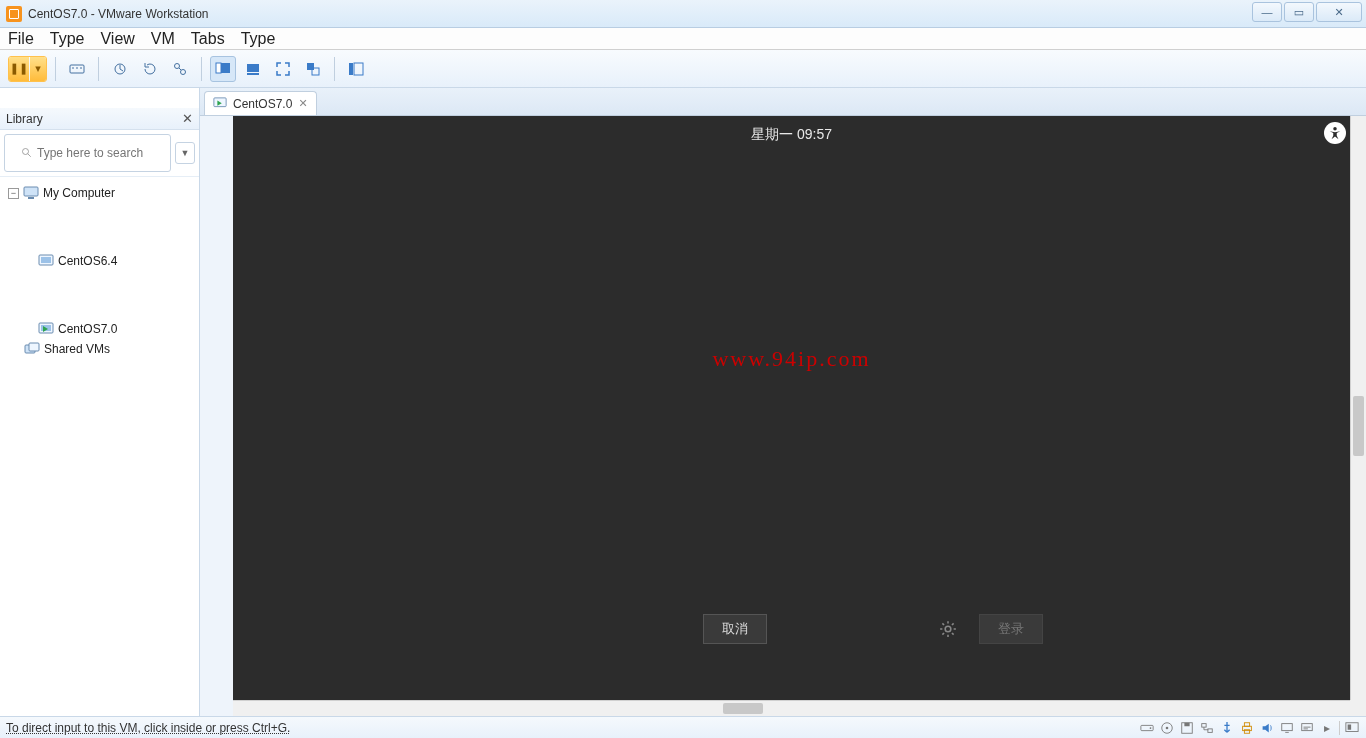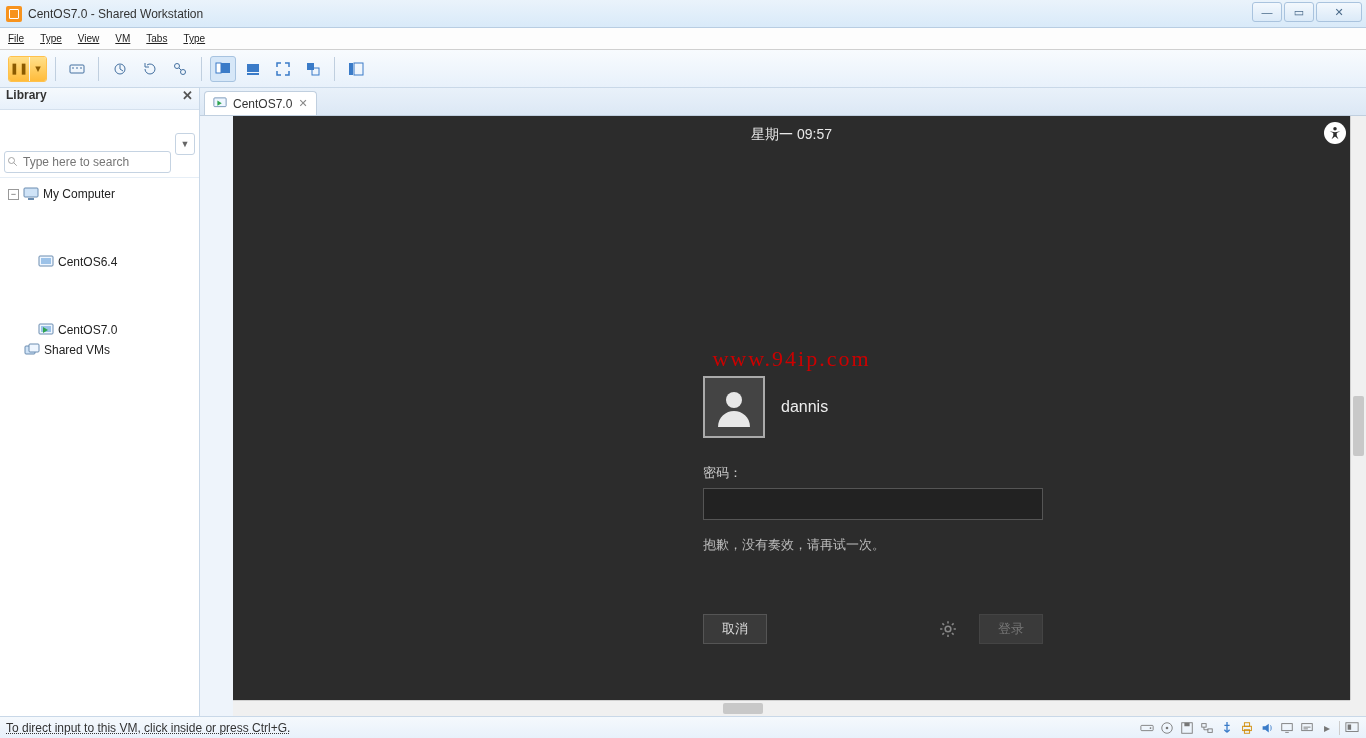--- a/index.html
+++ b/index.html
@@ -9,40 +9,40 @@
 .titlebar { height: 28px; background: linear-gradient(#eaf3fb, #d9eaf9); display: flex; align-items: center; padding: 0 0 0 6px; border-bottom: 1px solid #b8cde2; position: relative; }
 .titlebar .app-icon { width: 16px; height: 16px; background: #f7931e; border-radius: 2px; margin-right: 6px; position: relative; }
 .titlebar .app-icon::after { content: ""; position: absolute; inset: 3px; border: 1.5px solid #fff; border-radius: 1px; }
 .titlebar .title { font-size: 12px; color: #333; }
 .titlebar .win-controls { position: absolute; right: 4px; top: 2px; display: flex; gap: 2px; }
 .titlebar .win-btn { width: 30px; height: 20px; border: 1px solid #a9c3de; border-radius: 3px; background: linear-gradient(#f3f8fd,#dbeaf8); display:flex;align-items:center;justify-content:center;font-size:11px;color:#4a6a8a;cursor:pointer; }
 .titlebar .win-btn.close { width: 46px; }
 
 
 .menubar { height: 22px; background: #fdfdfd; border-bottom: 1px solid #d0d0d0; display: flex; align-items: center; padding: 0 8px; gap: 16px; }
-.menubar .menu-item { font-size: 10px; color: #222; cursor: pointer; text-decoration: underline; }
+.menubar .menu-item { font-size: 16px; color: #222; cursor: pointer; }
 
 
 .toolbar { height: 38px; background: linear-gradient(#f8fbfe, #e8f1fb); border-bottom: 1px solid #c9d8e8; display: flex; align-items: center; padding: 0 8px; gap: 4px; }
 .toolbar .sep { width: 1px; height: 24px; background: #c0cfdf; margin: 0 4px; }
 .toolbar .tbtn { width: 26px; height: 26px; border: 1px solid transparent; border-radius: 3px; display:flex;align-items:center;justify-content:center; cursor:pointer; color:#4470a0; }
 .toolbar .tbtn svg { width:16px; height:16px; }
 .toolbar .power-group { display:flex; gap:1px; border:1px solid #ffc14d; border-radius:3px; overflow:hidden; }
 .toolbar .power-btn { width:16px; height:24px; background:linear-gradient(#ffe08a,#ffbc3b); display:flex;align-items:center;justify-content:center;color:#8a5a00;font-size:11px; }
 .toolbar .power-btn.main { width:20px; }
 
 
 .main { display:flex; height: calc(738px - 28px - 22px - 38px - 22px); }
 
 
 .library { width: 200px; background:#fff; border-right:1px solid #c9d8e8; display:flex; flex-direction:column; }
-.library-header { height:22px; display:flex; justify-content:space-between; padding:0 6px; background:linear-gradient(#f5f9fd,#e8f1fb); border-bottom:1px solid #d5e1ee; font-size:12px; font-weight:bold; color:#333; }
+.library-header { height:22px; display:flex; align-items:center; justify-content:space-between; padding:0 6px; background:linear-gradient(#f5f9fd,#e8f1fb); border-bottom:1px solid #d5e1ee; font-size:12px; font-weight:normal; color:#333;margin-top:20px; }
 .library-header .close-x { cursor:pointer; color:#555; font-size:13px; }
 .library-search { padding:4px; border-bottom:1px solid #e6eef6; display:flex; gap:4px; align-items:center; }
-.library-search .search-box { flex:1; display:flex; align-items:center; border:1px solid #c5d3e2; border-radius:3px; background:#fff; padding:2px 2px; height:22px;margin-top:37px; }
+.library-search .search-box { flex:1; display:flex; align-items:center; border:1px solid #c5d3e2; border-radius:3px; background:#fff; padding:2px 16px; height:38px; }
 .library-search .search-box svg { width:12px;height:12px;color:#888;margin-right:4px;flex-shrink:0; }
 .library-search input { border:none; outline:none; font-size:12px; color:#888; width:100%; background:transparent; }
 .library-search .dropdown-btn { width:20px; height:22px; border:1px solid #c5d3e2; border-radius:3px; background:#fff; display:flex;align-items:center;justify-content:center;cursor:pointer;color:#666;font-size:9px; }
 .tree { padding:6px 4px; font-size:12px; color:#222; }
 .tree .node { display:flex; align-items:center; height:20px; padding-left:4px; cursor:pointer; white-space:nowrap; }
 .tree .node.child { padding-left:34px;margin-top:48px; }
 .tree .node.child2 { padding-left:20px; }
 .tree .expander { width:11px; height:11px; border:1px solid #999; background:#fff; display:flex;align-items:center;justify-content:center;font-size:9px;line-height:1;margin-right:4px;color:#555; }
 .tree .node-icon { width:16px; height:14px; margin-right:4px; display:flex;align-items:center;justify-content:center; }
 
@@ -85,21 +85,21 @@
 .status-left { text-decoration: underline dotted; }
 .status-right { display:flex; align-items:center; gap:4px; }
 .status-icon { width:16px; height:16px; display:flex;align-items:center;justify-content:center;color:#777; }
 .status-icon svg { width:14px; height:14px; }
 </style>
 </head>
 <body>
 
 <div class="titlebar">
   <div class="app-icon"></div>
-  <div class="title">CentOS7.0 - Shared Workstation</div>
+  <div class="title">CentOS7.0 - VMware Workstation</div>
   <div class="win-controls">
     <div class="win-btn">—</div>
     <div class="win-btn">▭</div>
     <div class="win-btn close">✕</div>
   </div>
 </div>
 
 <div class="menubar">
   <div class="menu-item">File</div>
   <div class="menu-item">Type</div>
@@ -253,34 +253,20 @@
       <div class="vm-screen">
         <div class="gnome-top">星期一 09:57</div>
         <div class="gnome-access">
           <svg viewBox="0 0 16 16" width="14" height="14">
               <circle cx="8" cy="3" r="2" fill="#2c2c2c"></circle>
               <path d="M2 6l6 1 6-1-4 2v3l2 4-4-3-4 3 2-4V8z" fill="#2c2c2c"></path>
             </svg>
         </div>
         <div class="watermark">www.94ip.com</div>
 
-        <div class="login-box">
-          <div class="user-row">
-            <div class="avatar">
-              <svg viewBox="0 0 40 40">
-                  <circle cx="20" cy="13" r="8"></circle>
-                  <path d="M4 40c0-10 8-16 16-16s16 6 16 16z"></path>
-                </svg>
-            </div>
-            <div class="username">dannis</div>
-          </div>
-          <label class="pwd-label">密码：</label>
-          <input class="pwd-input" type="password" value="" style="">
-          <div class="error-msg">抱歉，没有奏效，请再试一次。</div>
-        </div>
 
         <div class="login-actions">
           <button class="btn">取消</button>
           <div class="login-right">
             <svg class="gear" viewBox="0 0 16 16">
                 <circle cx="8" cy="8" r="2.5" fill="none" stroke="currentColor" stroke-width="1.4"></circle>
                 <path d="M8 1v2M8 13v2M1 8h2M13 8h2M3 3l1.5 1.5M11.5 11.5L13 13M13 3l-1.5 1.5M4.5 11.5L3 13" stroke="currentColor" stroke-width="1.4"></path>
               </svg>
             <button class="btn disabled">登录</button>
           </div>

